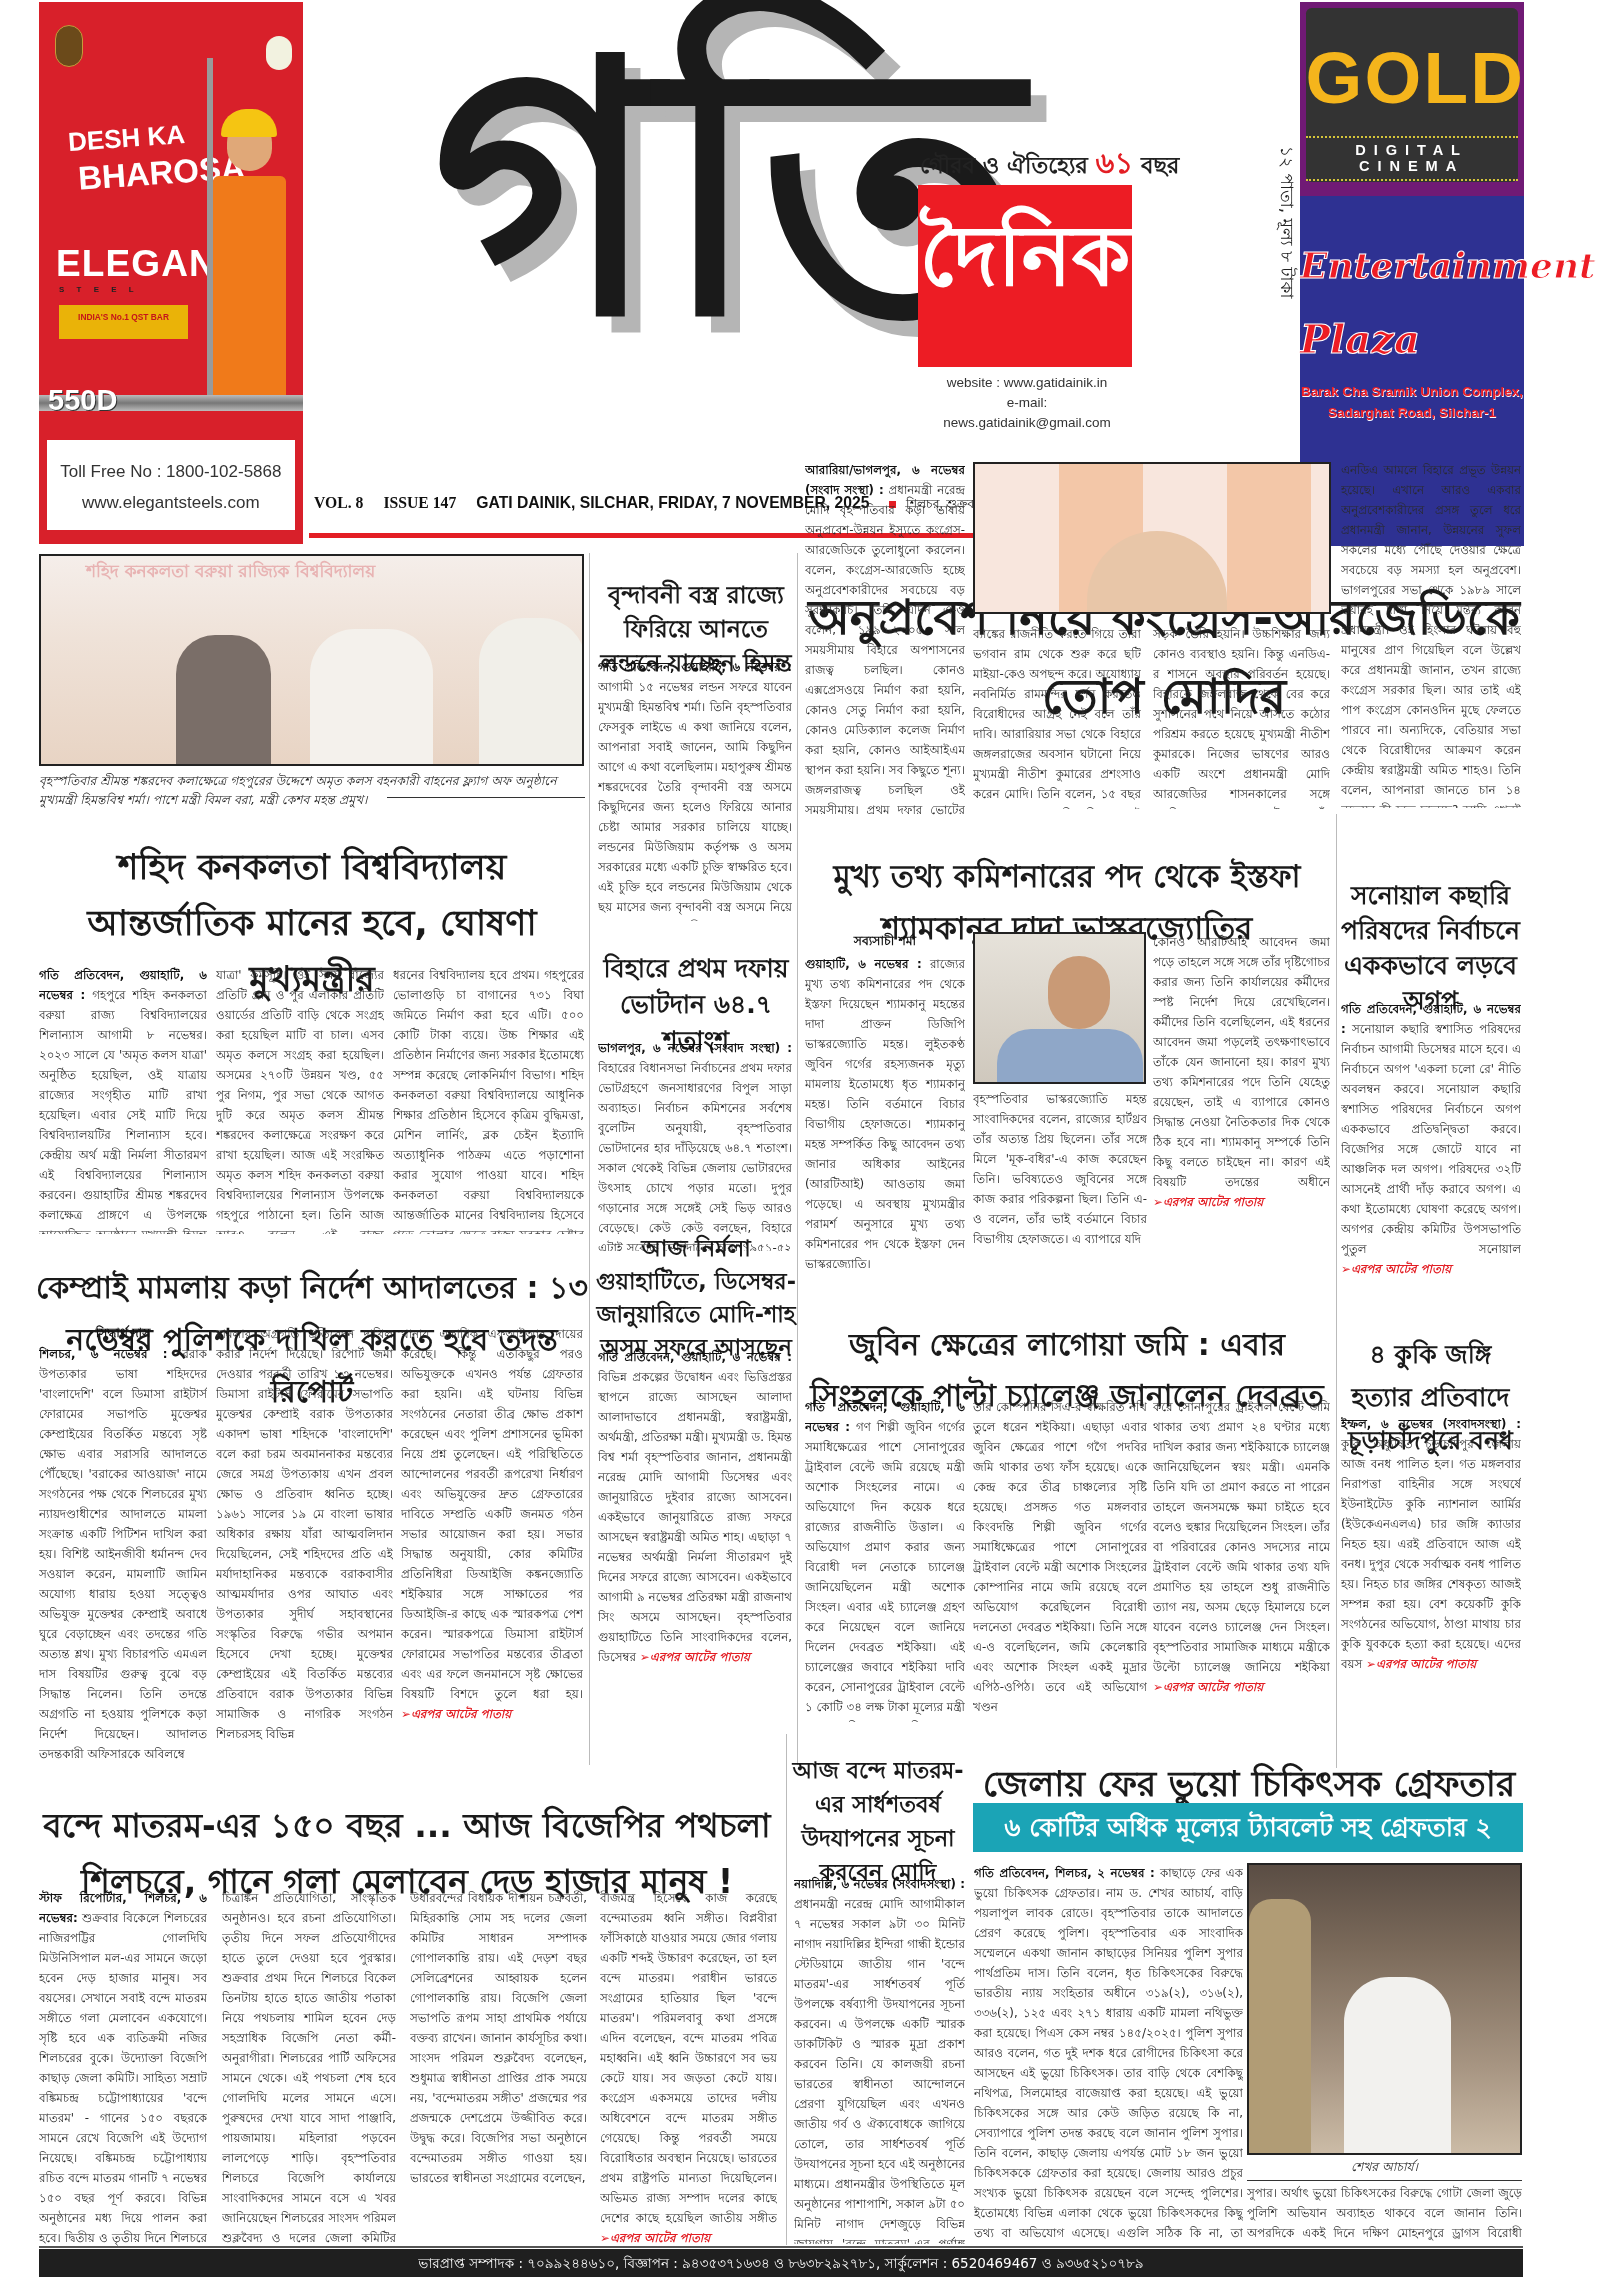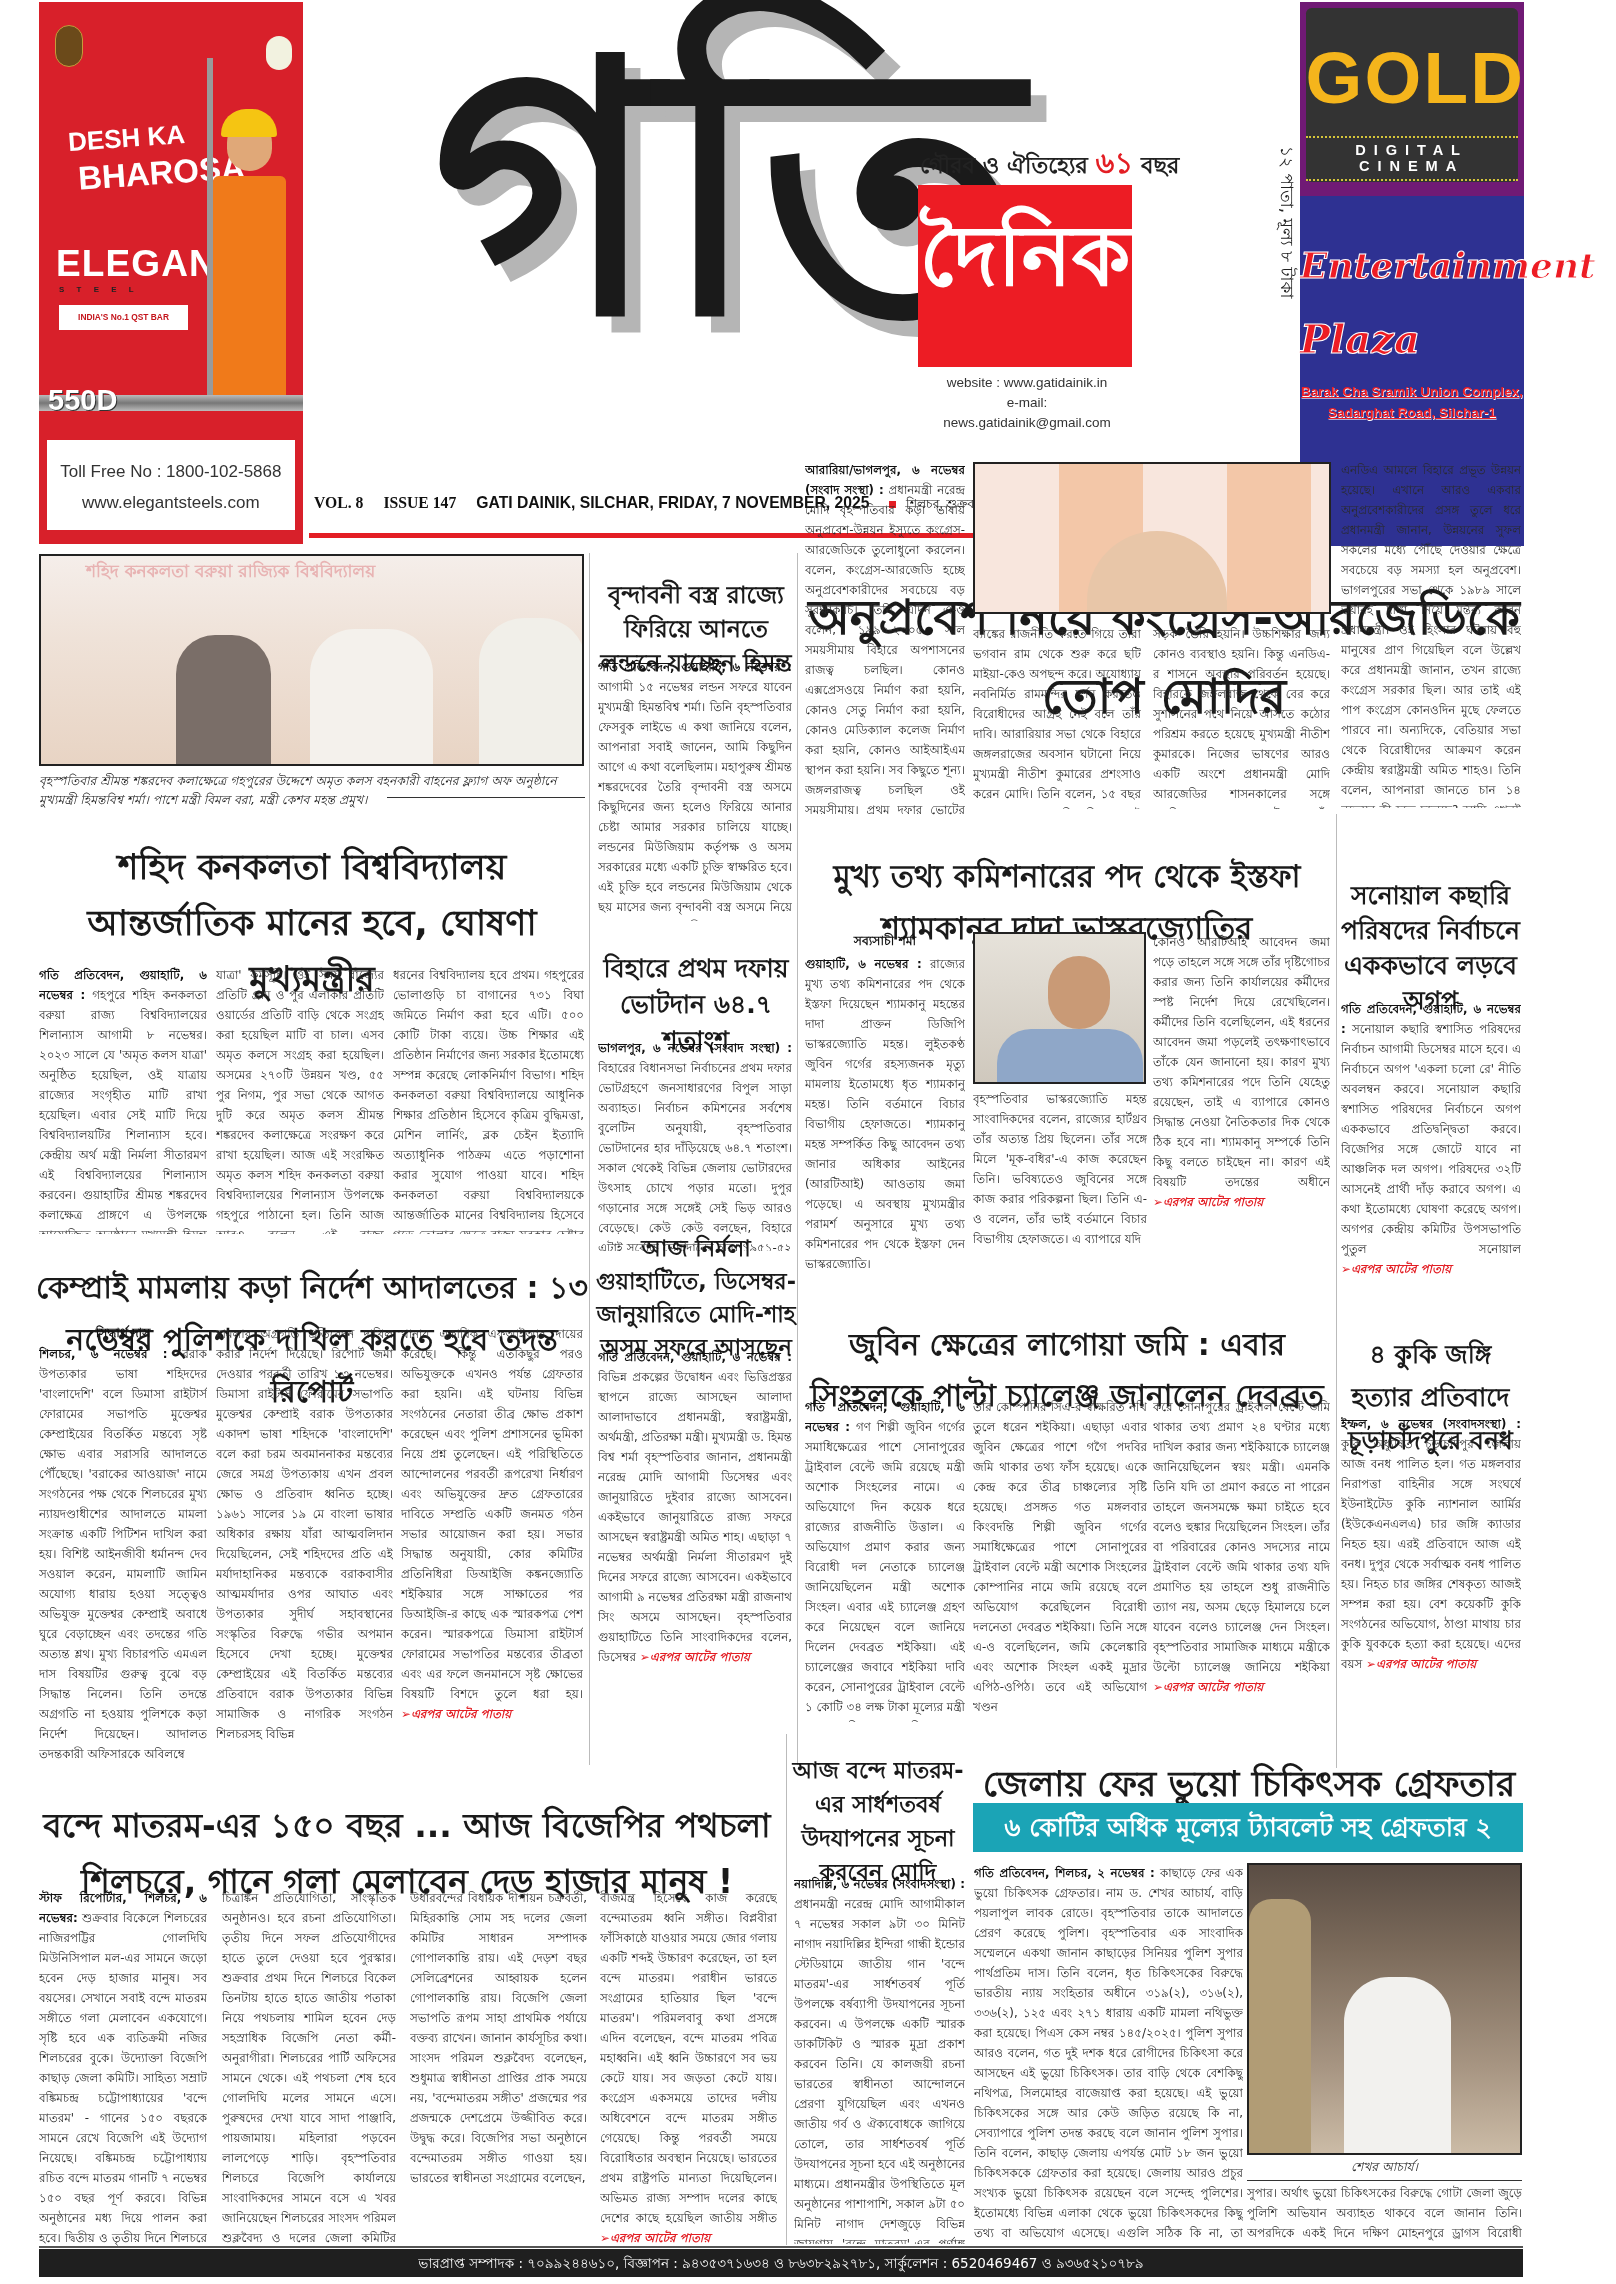--- a/index.html
+++ b/index.html
@@ -9,21 +9,21 @@
   .cond { font-family: "Liberation Sans", sans-serif; }
 
   
   #ad-left { left: 39px; top: 2.2px; width: 264px; height: 542px; background: #d8202a; }
   #ad-left .emblem { position: absolute; left: 15.7px; top: 22.4px; width: 28px; height: 42px; border-radius: 14px; background: #6b4a1a; border: 1.7px solid #c79a3a; }
   #ad-left .badge { position: absolute; right: 11.2px; top: 34px; width: 26px; height: 34px; border-radius: 13px; background: #f2f2e0; }
   #ad-left .desh { position: absolute; left: 29px; top: 123px; color: #fff; font: 900 26px "Liberation Sans", sans-serif; line-height: 1; transform: rotate(-4deg); }
   #ad-left .bharosa { position: absolute; left: 39px; top: 152px; color: #fff; font: 900 33px "Liberation Sans", sans-serif; transform: rotate(-4deg); }
   #ad-left .elegant { position: absolute; left: 17px; top: 241px; color: #fff; font: 900 37px "Liberation Sans", sans-serif; letter-spacing: 1.1px; }
   #ad-left .steel { position: absolute; left: 20px; top: 283px; color: #222; font: 700 7.9px "Liberation Sans", sans-serif; letter-spacing: 12.3px; }
-  #ad-left .no1 { position: absolute; left: 20px; top: 303px; width: 129px; height: 25px; background: #ffffff; color: #c4141b; font: 700 8.4px "Liberation Sans", sans-serif; line-height: 25px; text-align: center; }
+  #ad-left .no1 { position: absolute; left: 20px; top: 303px; width: 129px; height: 34px; background: #eab308; color: #c4141b; font: 700 8.4px "Liberation Sans", sans-serif; line-height: 25px; text-align: center; }
   #ad-left .worker { position: absolute; left: 168px; top: 101px; width: 84px; height: 303px; }
   #ad-left .worker .head { position: absolute; left: 19.6px; top: 17px; width: 45px; height: 51px; border-radius: 22.4px; background: #e0a878; }
   #ad-left .worker .hat { position: absolute; left: 14px; top: 5.6px; width: 56px; height: 28px; border-radius: 28px 28px 3.4px 3.4px; background: #f5c512; }
   #ad-left .worker .vest { position: absolute; left: 5.6px; top: 73px; width: 73px; height: 224px; background: #f07a1a; border-radius: 5.6px 5.6px 0 0; }
   #ad-left .rod { position: absolute; left: 168px; top: 56px; width: 5.6px; height: 342px; background: #9a9a9a; }
   #ad-left .bar550 { position: absolute; left: 0; top: 393px; width: 264px; height: 15.7px; background: linear-gradient(#bbb,#777,#bbb); }
   #ad-left .d550 { position: absolute; left: 9px; top: 382px; color: #fff; font: 900 29px "Liberation Sans", sans-serif; text-shadow: 1.1px 1.1px 0 #333; }
   #ad-left .contact { position: absolute; left: 7.9px; top: 438px; width: 248px; height: 90px; background: #fff; text-align: center; padding-top: 15.7px; }
   #ad-left .contact div { font: 400 17px "Liberation Sans", sans-serif; color: #333; line-height: 31px; }
 
@@ -40,21 +40,21 @@
   #price-vert { left: 1273px; top: 146px; width: 22.4px; height: 258px; }
   #price-vert span { position: absolute; left: 0; top: 0; writing-mode: vertical-rl; font: 400 17px "DejaVu Sans", sans-serif; color: #222; }
 
   #ad-right { left: 1300px; top: 2.2px; width: 224px; height: 543px; background: #701a75; }
   #ad-right .gold { position: absolute; left: 5.6px; top: 5.6px; width: 212px; height: 174px; background: #333; border-radius: 5.6px; }
   #ad-right .gold .g { position: absolute; left: 0; top: 28px; width: 100%; text-align: center; font: 900 73px "Liberation Sans", sans-serif; color: #f5b51c; letter-spacing: 2.2px; }
   #ad-right .gold .dc { position: absolute; left: 0; top: 128px; width: 100%; text-align: center; font: 700 14.6px "Liberation Sans", sans-serif; color: #fff; letter-spacing: 7.9px; border-top: 2.2px dotted #d6c63a; border-bottom: 2.2px dotted #d6c63a; padding: 4.5px 0; }
   #ad-right .blue { position: absolute; left: 0; top: 194px; width: 100%; height: 350px; background: #2e3192; }
   #ad-right .blue .ent { position: absolute; left: 0; top: 48px; width: 100%; text-align: center; font: italic 700 36px "DejaVu Serif", serif; color: #ed1c24; -webkit-text-stroke: 1.1px #fff; }
   #ad-right .blue .plaza { position: absolute; left: 0; top: 119px; width: 100%; text-align: left; font: italic 700 40px "DejaVu Serif", serif; color: #ed1c24; -webkit-text-stroke: 1.1px #fff; }
-  #ad-right .blue .addr { position: absolute; left: 0; top: 185px; width: 100%; text-align: center; font: 700 13.5px "Liberation Sans", sans-serif; color: #ed1c24; line-height: 21.3px; text-shadow: 0.6px 0.6px 0 #fff; text-decoration: underline; }
+  #ad-right .blue .addr { position: absolute; left: 0; top: 185px; width: 100%; text-align: center; font: 700 13.5px "Liberation Sans", sans-serif; color: #ed1c24; line-height: 21.3px; text-shadow: 0.6px 0.6px 0 #fff; }
 
   #dateline { left: 314px; top: 494px; width: 954px; height: 34px; font: 700 15.7px "Liberation Sans", sans-serif; color: #111; }
   #dateline .vol { font-family: "Liberation Serif", serif; font-weight: 700; }
   #dateline span { margin-right: 15.7px; }
   #dateline .sq { display: inline-block; width: 6.7px; height: 6.7px; background: #e31e24; margin: 0 5.6px 0 0; }
   #redrule { left: 309px; top: 533px; width: 976px; height: 4.5px; background: #e31e24; }
 
   
   .hl { position: absolute; font-family: "DejaVu Sans", sans-serif; font-weight: 700; color: #1a1a1a; text-align: center; line-height: 1.25; margin-top: 25px; }
   .body { position: absolute; font-family: "DejaVu Sans", sans-serif; font-size: 11.8px; line-height: 20px; color: #2a2a2a; text-align: justify; overflow: hidden; }

